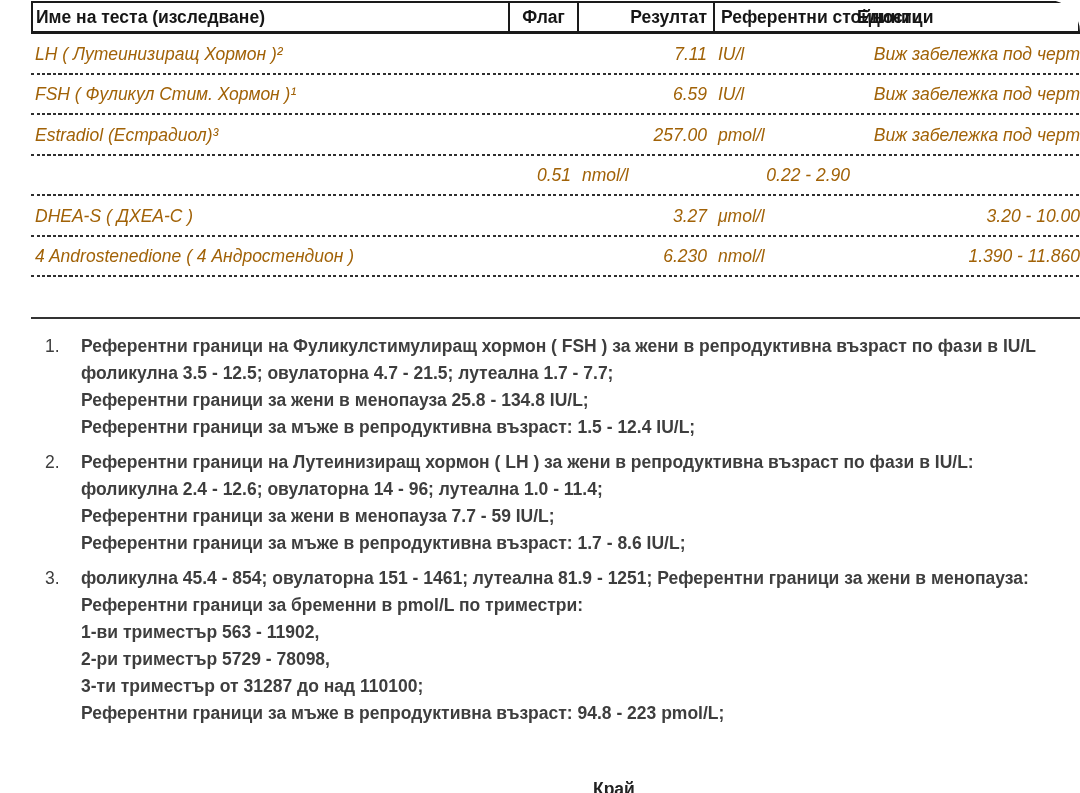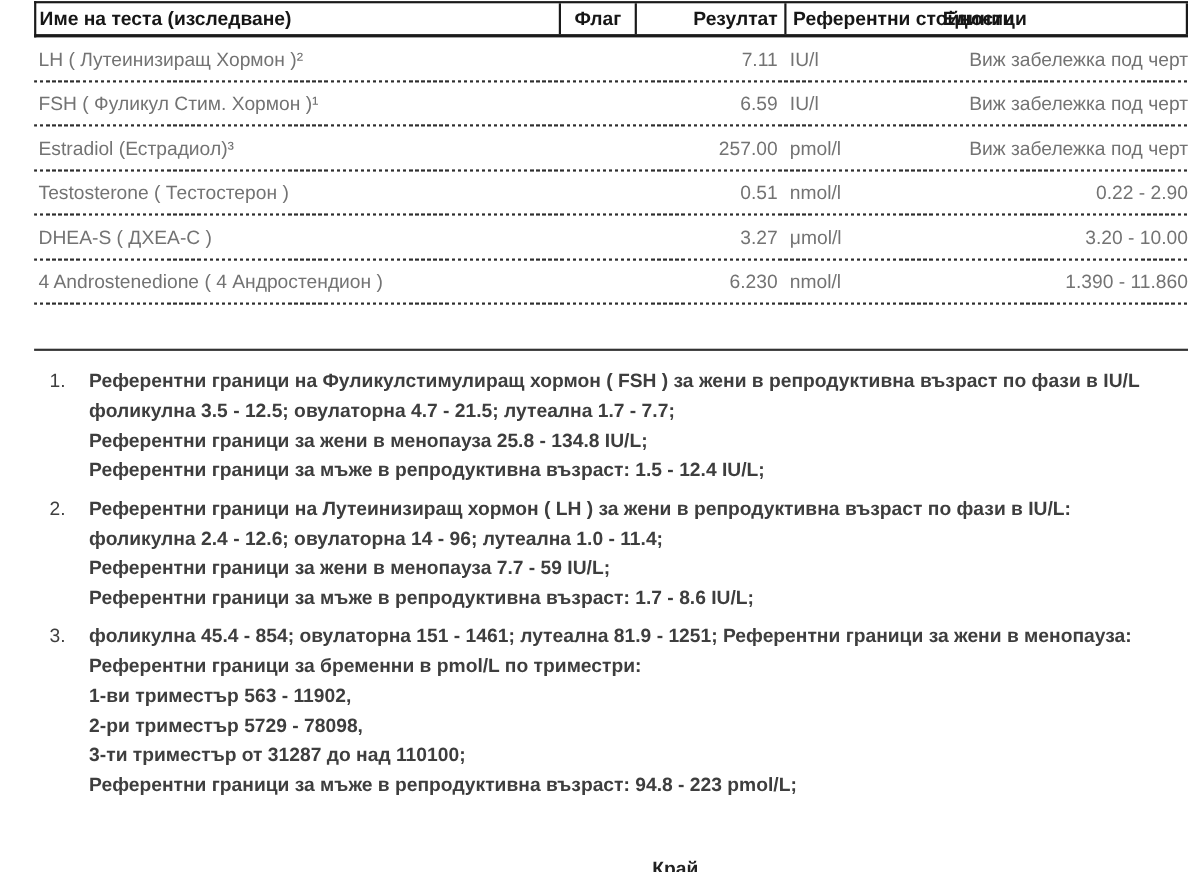--- a/index.html
+++ b/index.html
@@ -1,37 +1,37 @@
 <!DOCTYPE html>
 <html><head>
 <meta charset="utf-8">
 <style>
   html,body{margin:0;padding:0;background:#fff;}
   #page{
     position:relative;width:1080px;height:793px;overflow:hidden;background:#ffffff;
-    font-family:"Liberation Sans","DejaVu Sans",sans-serif;color:#3e3e3e;
+    font-family:"Liberation Sans","DejaVu Sans",sans-serif;color:#3e3e3e;border-radius:32px;
   }
   
   #results-table{position:absolute;left:31px;top:1px;width:1049px;}
   .grid-row{
     display:grid;
     grid-template-columns:477px 69px 136px 137px 1fr;
     align-items:center;
   }
   #table-header{
     height:33px;box-sizing:border-box;
     border-top:2px solid #1a1a1a;
     border-left:2px solid #1a1a1a;
     border-bottom:3px solid #1a1a1a;
     font-weight:bold;color:#161616;font-size:17.5px;
   }
   #table-header .hcell{height:100%;display:flex;align-items:center;box-sizing:border-box;overflow:visible;white-space:nowrap;}
   #table-header .hcell.sep{border-right:2px solid #1a1a1a;}
   .trow{
-    height:40.5px;position:relative;font-size:17.5px;color:#737373;
+    height:40.5px;position:relative;font-size:17.5px;color:#a16207;font-style:italic;
   }
   .trow::after{ 
     content:"";position:absolute;left:0;right:0;bottom:0;height:2px;
     background-image:repeating-linear-gradient(to right,#2e2e2e 0,#2e2e2e 3px,transparent 3px,transparent 5.5px);
   }
   .cell{white-space:nowrap;overflow:visible;}
   .c-name{padding-left:4px;}
   .c-result{text-align:right;padding-right:6px;}
   .c-units{padding-left:5px;}
   .c-ref{padding-left:6px;text-align:right;}
@@ -84,21 +84,20 @@
 
     <div class="trow grid-row">
       <div class="cell c-name">Estradiol (Естрадиол)³</div>
       <div class="cell c-flag"></div>
       <div class="cell c-result">257.00</div>
       <div class="cell c-units">pmol/l</div>
       <div class="cell c-ref">Виж забележка под черт</div>
     </div>
 
     <div class="trow grid-row">
-      <div class="cell c-name">Testosterone ( Тестостерон )</div>
       <div class="cell c-flag"></div>
       <div class="cell c-result">0.51</div>
       <div class="cell c-units">nmol/l</div>
       <div class="cell c-ref">0.22 - 2.90</div>
     </div>
 
     <div class="trow grid-row">
       <div class="cell c-name">DHEA-S ( ДХЕА-С )</div>
       <div class="cell c-flag"></div>
       <div class="cell c-result">3.27</div>

